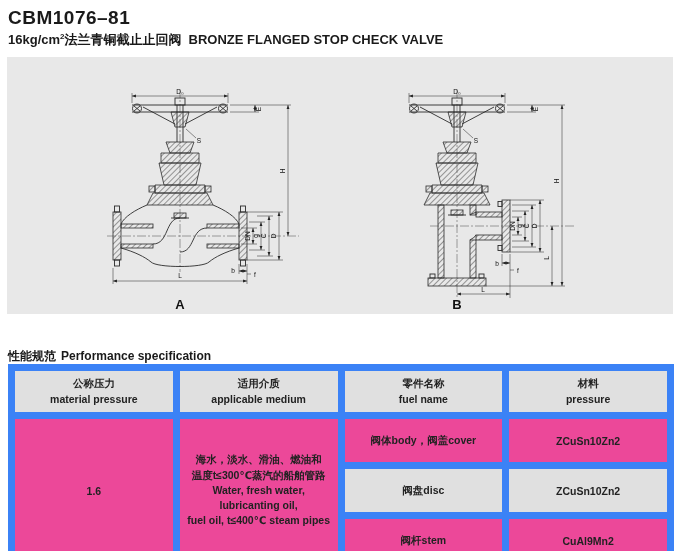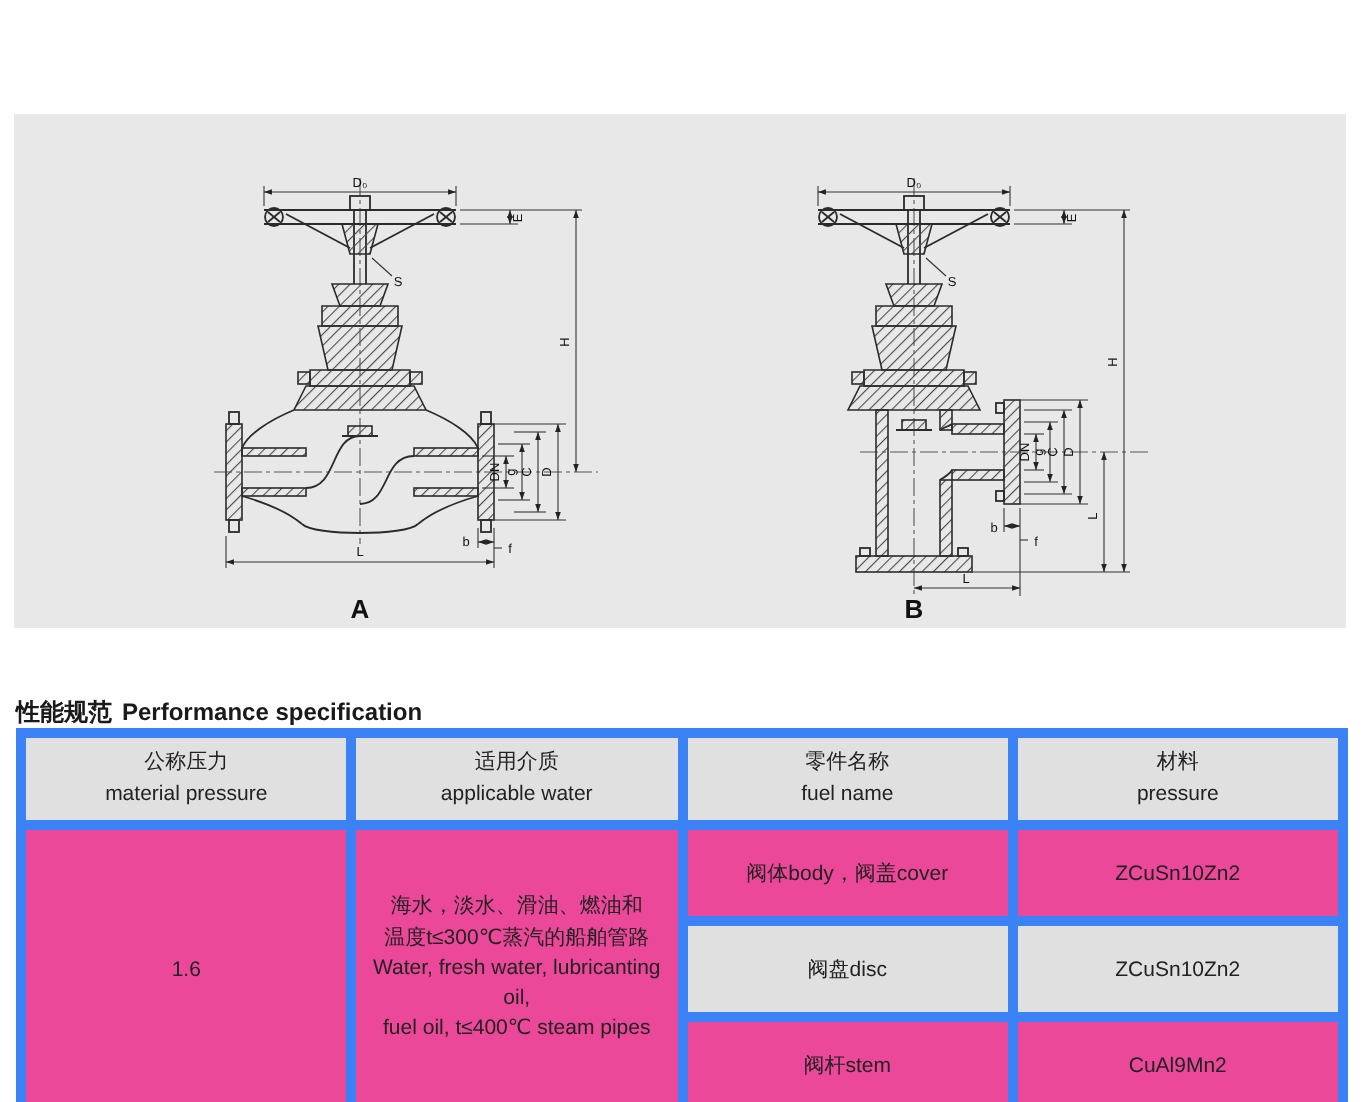--- a/index.html
+++ b/index.html
@@ -23,34 +23,36 @@
   .hatched polygon,.hatched rect{stroke:#2b2b2b;stroke-width:.8;}
   .cl line{stroke:#555;stroke-width:.55;stroke-dasharray:9 2 2 2;fill:none;}
   .dim line{stroke:#333;stroke-width:.55;fill:none;}
   .dimtext{font-size:6.5px;fill:#111;text-anchor:middle;}
 
   .spec-heading{position:absolute;left:8px;top:348px;font-size:12px;font-weight:bold;}
   .spec-heading .en{margin-left:5px;}
 
   .spec-table{position:absolute;left:8px;top:364px;width:666px;border-collapse:collapse;
               table-layout:fixed;font-size:10.5px;color:#222;}
-  .spec-table td,.spec-table th{border:5px solid #3b82f6;text-align:center;vertical-align:middle;
-              padding:0 4px;font-weight:normal;}
+  .spec-table td,.spec-table th{border:7px solid #3b82f6;text-align:center;vertical-align:middle;
+              padding:0 4px;font-weight:bold;}
   .spec-table{border:2px solid #222;}
   .spec-table th{height:41px;background:var(--table-header-bg,#e0e0e0);}
   .spec-table td{height:43px;background:#ec4899;}
   .spec-table td.shaded{background:var(--row-shaded-bg,#e0e0e0);}
   .hdr-line{line-height:1.5;}
   .medium-cell div{line-height:1.45;}
 </style>
 </head>
 <body>
 
 <div class="page">
 
+  <div class="doc-title">CBM1076–81</div>
+  <div class="doc-subtitle"><span>16kg/cm</span><sup>2</sup><span>法兰青铜截止止回阀</span><span class="en">BRONZE FLANGED STOP CHECK VALVE</span></div>
 
   <div class="drawing-panel">
 
     <svg class="drawing" style="left:88px;top:29px" width="210" height="212" viewBox="0 0 210 212">
       <defs>
         <pattern id="hA" patternUnits="userSpaceOnUse" width="4" height="4" patternTransform="rotate(45)">
           <line x1="0" y1="0" x2="0" y2="4" stroke="#4a4a4a" stroke-width="1.1"></line>
         </pattern>
         <marker id="mA" viewBox="0 0 10 10" refX="9" refY="5" markerWidth="8" markerHeight="8" orient="auto-start-reverse">
           <path d="M0,1.8 L9,5 L0,8.2 z" fill="#222"></path>
@@ -266,21 +268,21 @@
         <col style="width:25%">
       </colgroup>
     <thead>
       <tr>
         <th>
           <div class="hdr-line">公称压力</div>
           <div class="hdr-line">material pressure</div>
         </th>
         <th>
           <div class="hdr-line">适用介质</div>
-          <div class="hdr-line">applicable water</div>
+          <div class="hdr-line">applicable medium</div>
         </th>
         <th>
           <div class="hdr-line">零件名称</div>
           <div class="hdr-line">fuel name</div>
         </th>
         <th>
           <div class="hdr-line">材料</div>
           <div class="hdr-line">pressure</div>
         </th>
       </tr>

